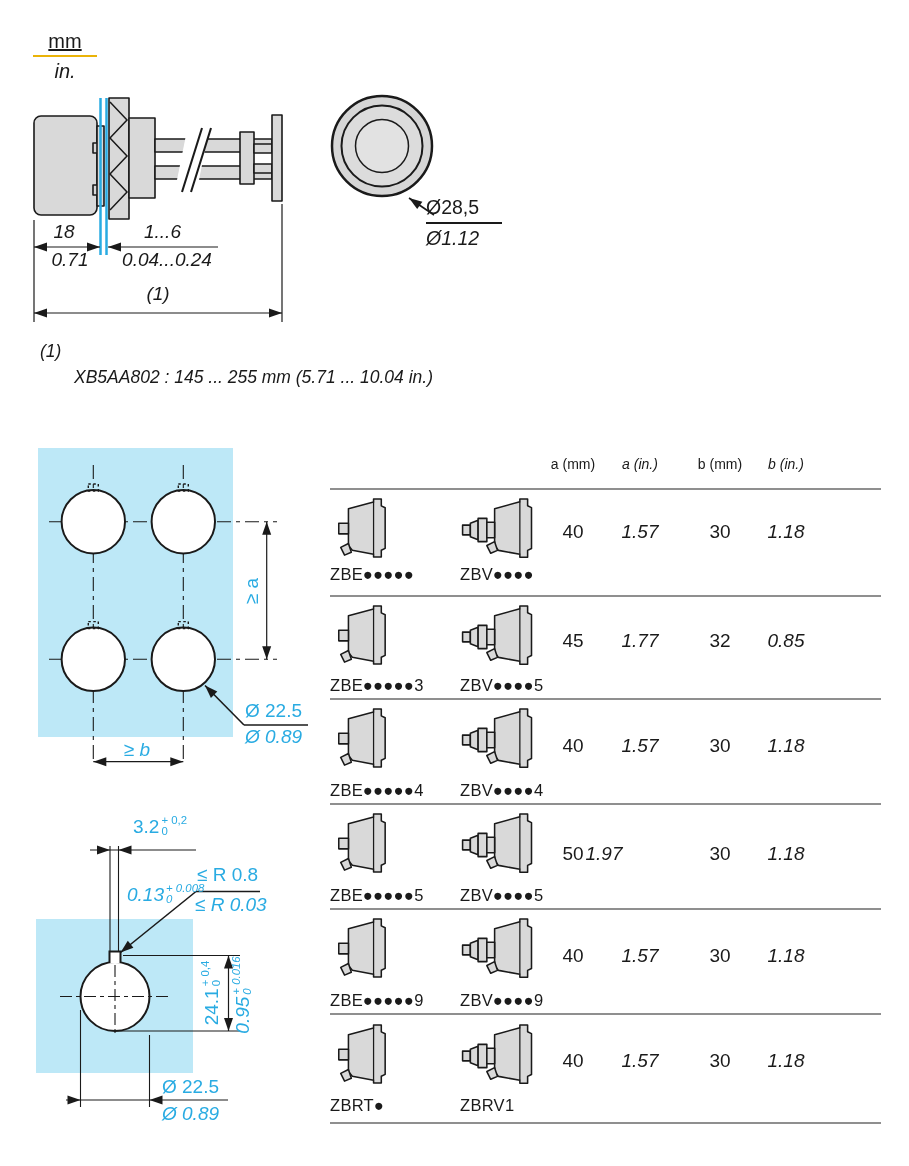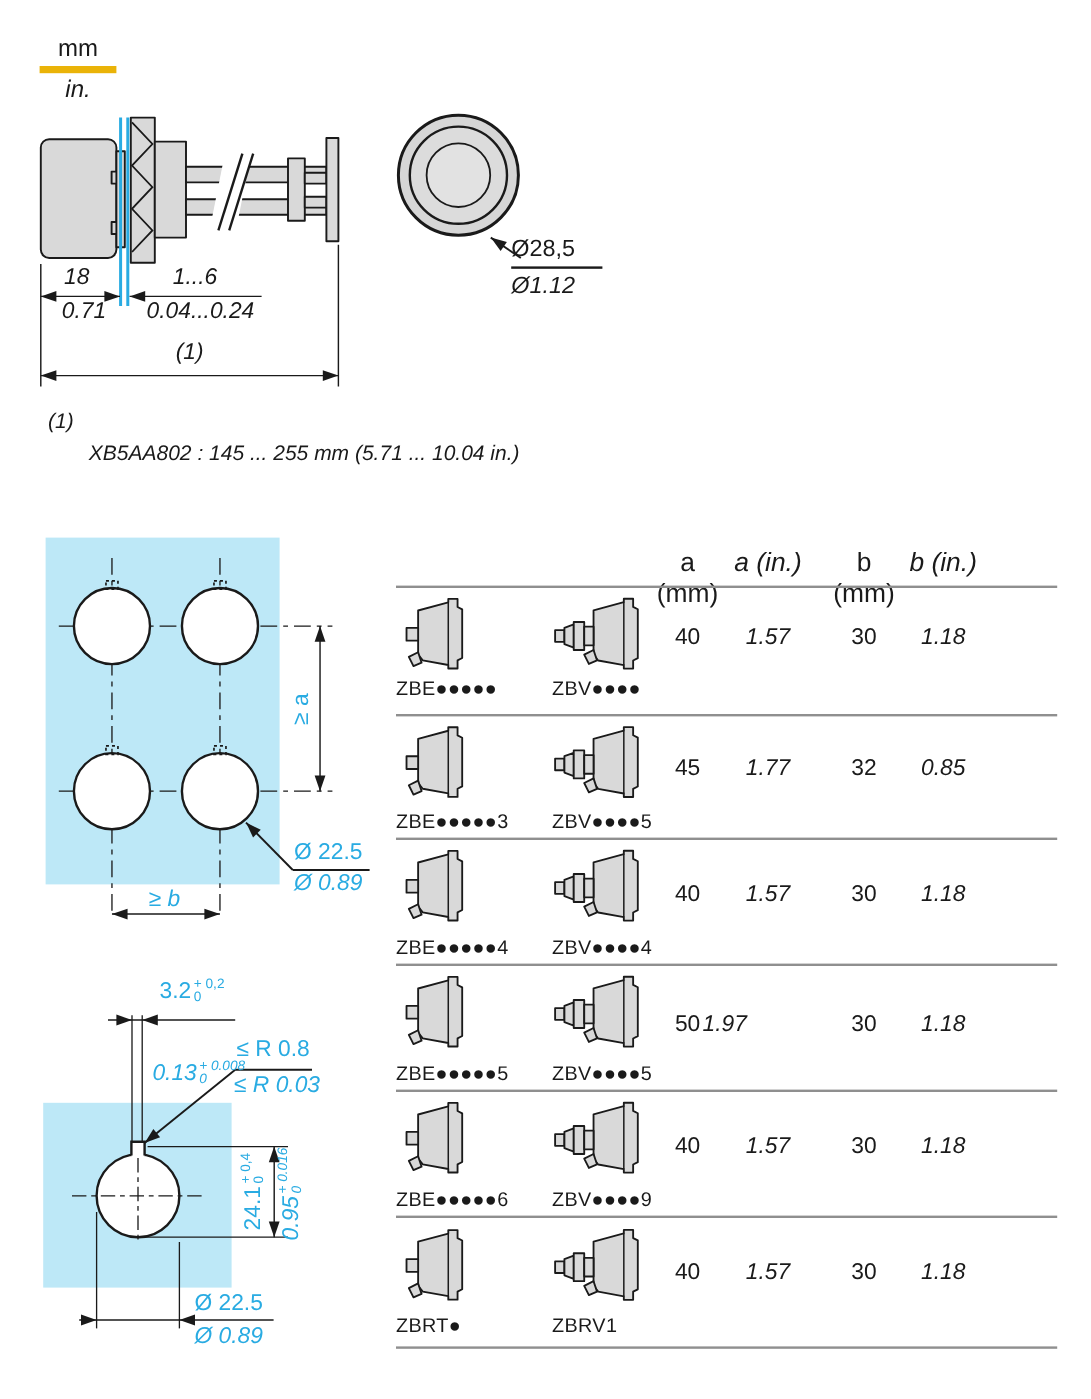--- a/index.html
+++ b/index.html
@@ -12,29 +12,29 @@
   .ctr{text-align:center;font-style:italic;}
   .note{font-size:17.5px;font-style:italic;white-space:nowrap;}
   .rot{transform:rotate(-90deg);transform-origin:center;white-space:nowrap;
        display:flex;align-items:center;justify-content:center;}
   
   .tol{display:inline-flex;align-items:flex-start;white-space:nowrap;}
   .tol .stack{display:inline-flex;flex-direction:column;justify-content:space-between;
               height:1.5em;font-size:0.60em;line-height:1;margin-left:2px;transform:translateY(-0.05em);}
   
   #units{width:64px;text-align:center;font-size:20px;}
-  #units .top{padding-bottom:2px;border-bottom:6px solid #eab308;}
+  #units .top{padding-bottom:2px;border-bottom:2px solid #eab308;text-decoration:underline;}
   #units .bot{padding-top:3px;}
   
   #dia-label{width:76px;font-size:19.5px;}
   #dia-label .l1{padding-bottom:3px;border-bottom:2px solid #1a1a1a;}
   #dia-label .l2{padding-top:3px;}
   
   .sep{position:absolute;left:330px;width:551px;height:2px;background:#8f8f8f;}
-  .hcell{position:absolute;width:64px;text-align:center;font-size:22px;}
+  .hcell{position:absolute;width:64px;text-align:center;font-size:14px;}
   .vcell{position:absolute;width:64px;text-align:center;font-size:19px;}
   .plabel{position:absolute;font-size:16.5px;letter-spacing:0.3px;white-space:nowrap;}
   
   svg{display:block;}
   .blk{fill:#d9d9d9;stroke:#1a1a1a;stroke-width:1.6;stroke-linejoin:round;}
   .ln{stroke:#1a1a1a;fill:none;}
   .fill{fill:#1a1a1a;stroke:none;}
 </style>
 </head>
 <body>
@@ -290,21 +290,21 @@
     <div class="vcell it" style="left:754px;top:843px;">1.18</div>
   </div>
 
   <div>
     <svg class="abs" style="left:332px;top:917px;" width="58" height="66">
         <use href="#sym-zbe"></use>
       </svg>
     <svg class="abs" style="left:460px;top:917px;" width="77" height="66">
         <use href="#sym-zbv"></use>
       </svg>
-    <div class="plabel" style="left:330px;top:991px;">ZBE●●●●●6</div>
+    <div class="plabel" style="left:330px;top:991px;">ZBE●●●●●9</div>
     <div class="plabel" style="left:460px;top:991px;">ZBV●●●●9</div>
     <div class="vcell" style="left:541px;top:945px;">40</div>
     <div class="vcell it" style="left:608px;top:945px;">1.57</div>
     <div class="vcell" style="left:688px;top:945px;">30</div>
     <div class="vcell it" style="left:754px;top:945px;">1.18</div>
   </div>
 
   <div>
     <svg class="abs" style="left:332px;top:1023px;" width="58" height="66">
         <use href="#sym-zbe"></use>

